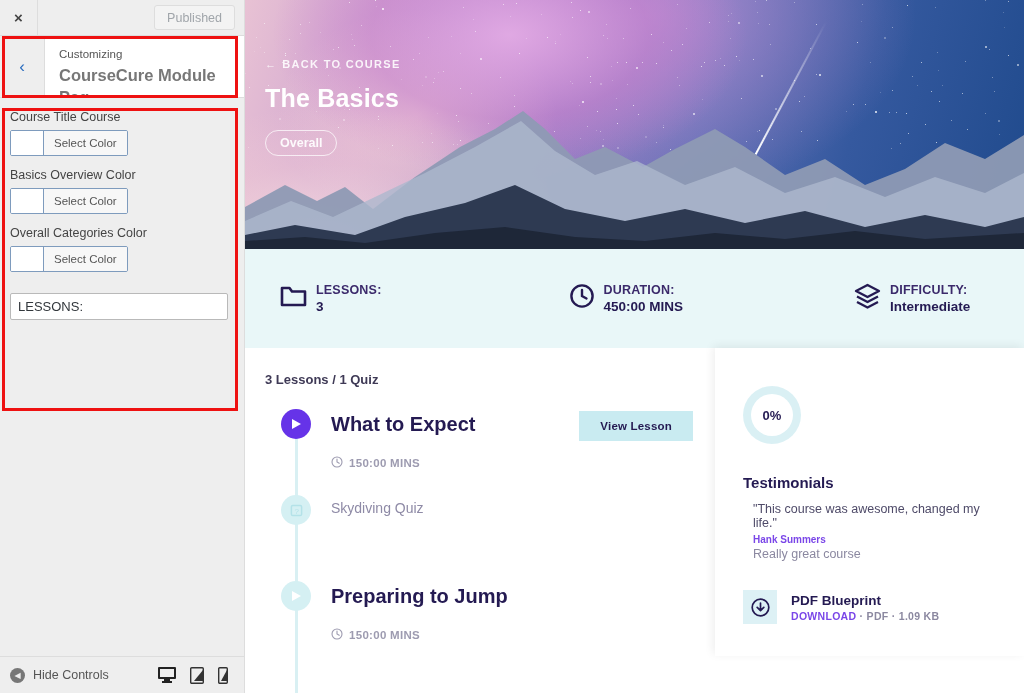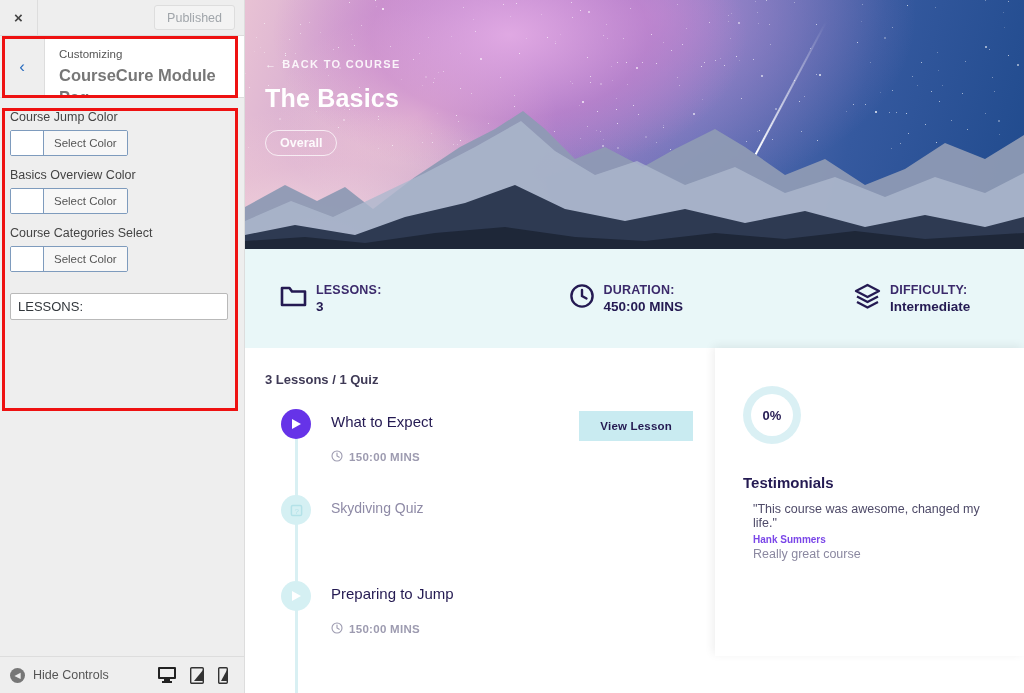--- a/index.html
+++ b/index.html
@@ -151,21 +151,21 @@
   }
   .lesson { position:relative; display:flex; align-items:flex-start; min-height:86px; }
   .l-ic {
     width:30px; height:30px; border-radius:50%; flex:0 0 30px;
     display:flex; align-items:center; justify-content:center;
     margin-left:16px; position:relative; z-index:2;
   }
   .l-ic.active { background:#6633e8; }
   .l-ic.dim { background:#d5f0f3; }
   .l-main { flex:1; padding-left:20px; }
-  .l-title { font-size:15px; font-weight:400; color:#241a52; margin-top:4px; }
+  .l-title { font-size:20px; font-weight:700; color:#241a52; margin-top:4px; }
   .l-title.quiz { font-weight:400; color:#8e8aa6; font-size:14px; margin-top:5px; }
   .l-meta {
     display:flex; align-items:center; gap:6px; margin-top:20px;
     font-size:11.5px; font-weight:700; color:#9d9bb0; letter-spacing:.3px;
   }
   .view-btn {
     position:absolute; right:22px; top:2px;
     background:#c9ebf1; color:#241a52;
     font-size:11.5px; font-weight:700; letter-spacing:.2px;
     padding:9px 21px; border:0; cursor:pointer;
@@ -223,37 +223,37 @@
     <div class="cz-back">‹</div>
     <div class="cz-titles">
       <div class="cz-kicker">Customizing</div>
       <div class="cz-name">CourseCure Module Pag...</div>
     </div>
   </div>
 
   <div class="cz-body">
 
     <div class="ctl">
-      <div class="ctl-label">Course Jump Color</div>
+      <div class="ctl-label">Course Title Course</div>
       <div class="color-btn">
         <div class="color-swatch"></div>
         <div class="color-text">Select Color</div>
       </div>
     </div>
 
     <div class="ctl">
       <div class="ctl-label">Basics Overview Color</div>
       <div class="color-btn">
         <div class="color-swatch"></div>
         <div class="color-text">Select Color</div>
       </div>
     </div>
 
     <div class="ctl">
-      <div class="ctl-label">Course Categories Select</div>
+      <div class="ctl-label">Overall Categories Color</div>
       <div class="color-btn">
         <div class="color-swatch"></div>
         <div class="color-text">Select Color</div>
       </div>
     </div>
 
 
     <div class="ctl sp-lg">
       <input class="txt-input" type="text" value="LESSONS:" style="">
     </div>
@@ -662,17 +662,29 @@
       </div>
 
       <div class="sec2">
         <div class="sec-h">Testimonials</div>
         <div class="quote">"This course was awesome, changed my life."</div>
         <div class="qauthor">Hank Summers</div>
         <div class="qsub">Really great course</div>
       </div>
 
       <div class="sec3">
+        <div class="res-row">
+          <div class="res-ic">
+            <svg width="19" height="19" viewBox="0 0 19 19">
+                <circle cx="9.5" cy="9.5" r="8.3" fill="none" stroke="#241a52" stroke-width="1.7"></circle>
+                <path d="M9.5 5 L9.5 12.4 M6.2 9.4 L9.5 12.6 L12.8 9.4" fill="none" stroke="#241a52" stroke-width="1.7" stroke-linecap="round" stroke-linejoin="round"></path>
+              </svg>
+          </div>
+          <div>
+            <div class="res-name">PDF Blueprint</div>
+            <div class="res-meta"><b>DOWNLOAD</b><span> · PDF · 1.09 KB</span></div>
+          </div>
+        </div>
       </div>
 
     </div>
   </div>
 </div>
 
 </body></html>

